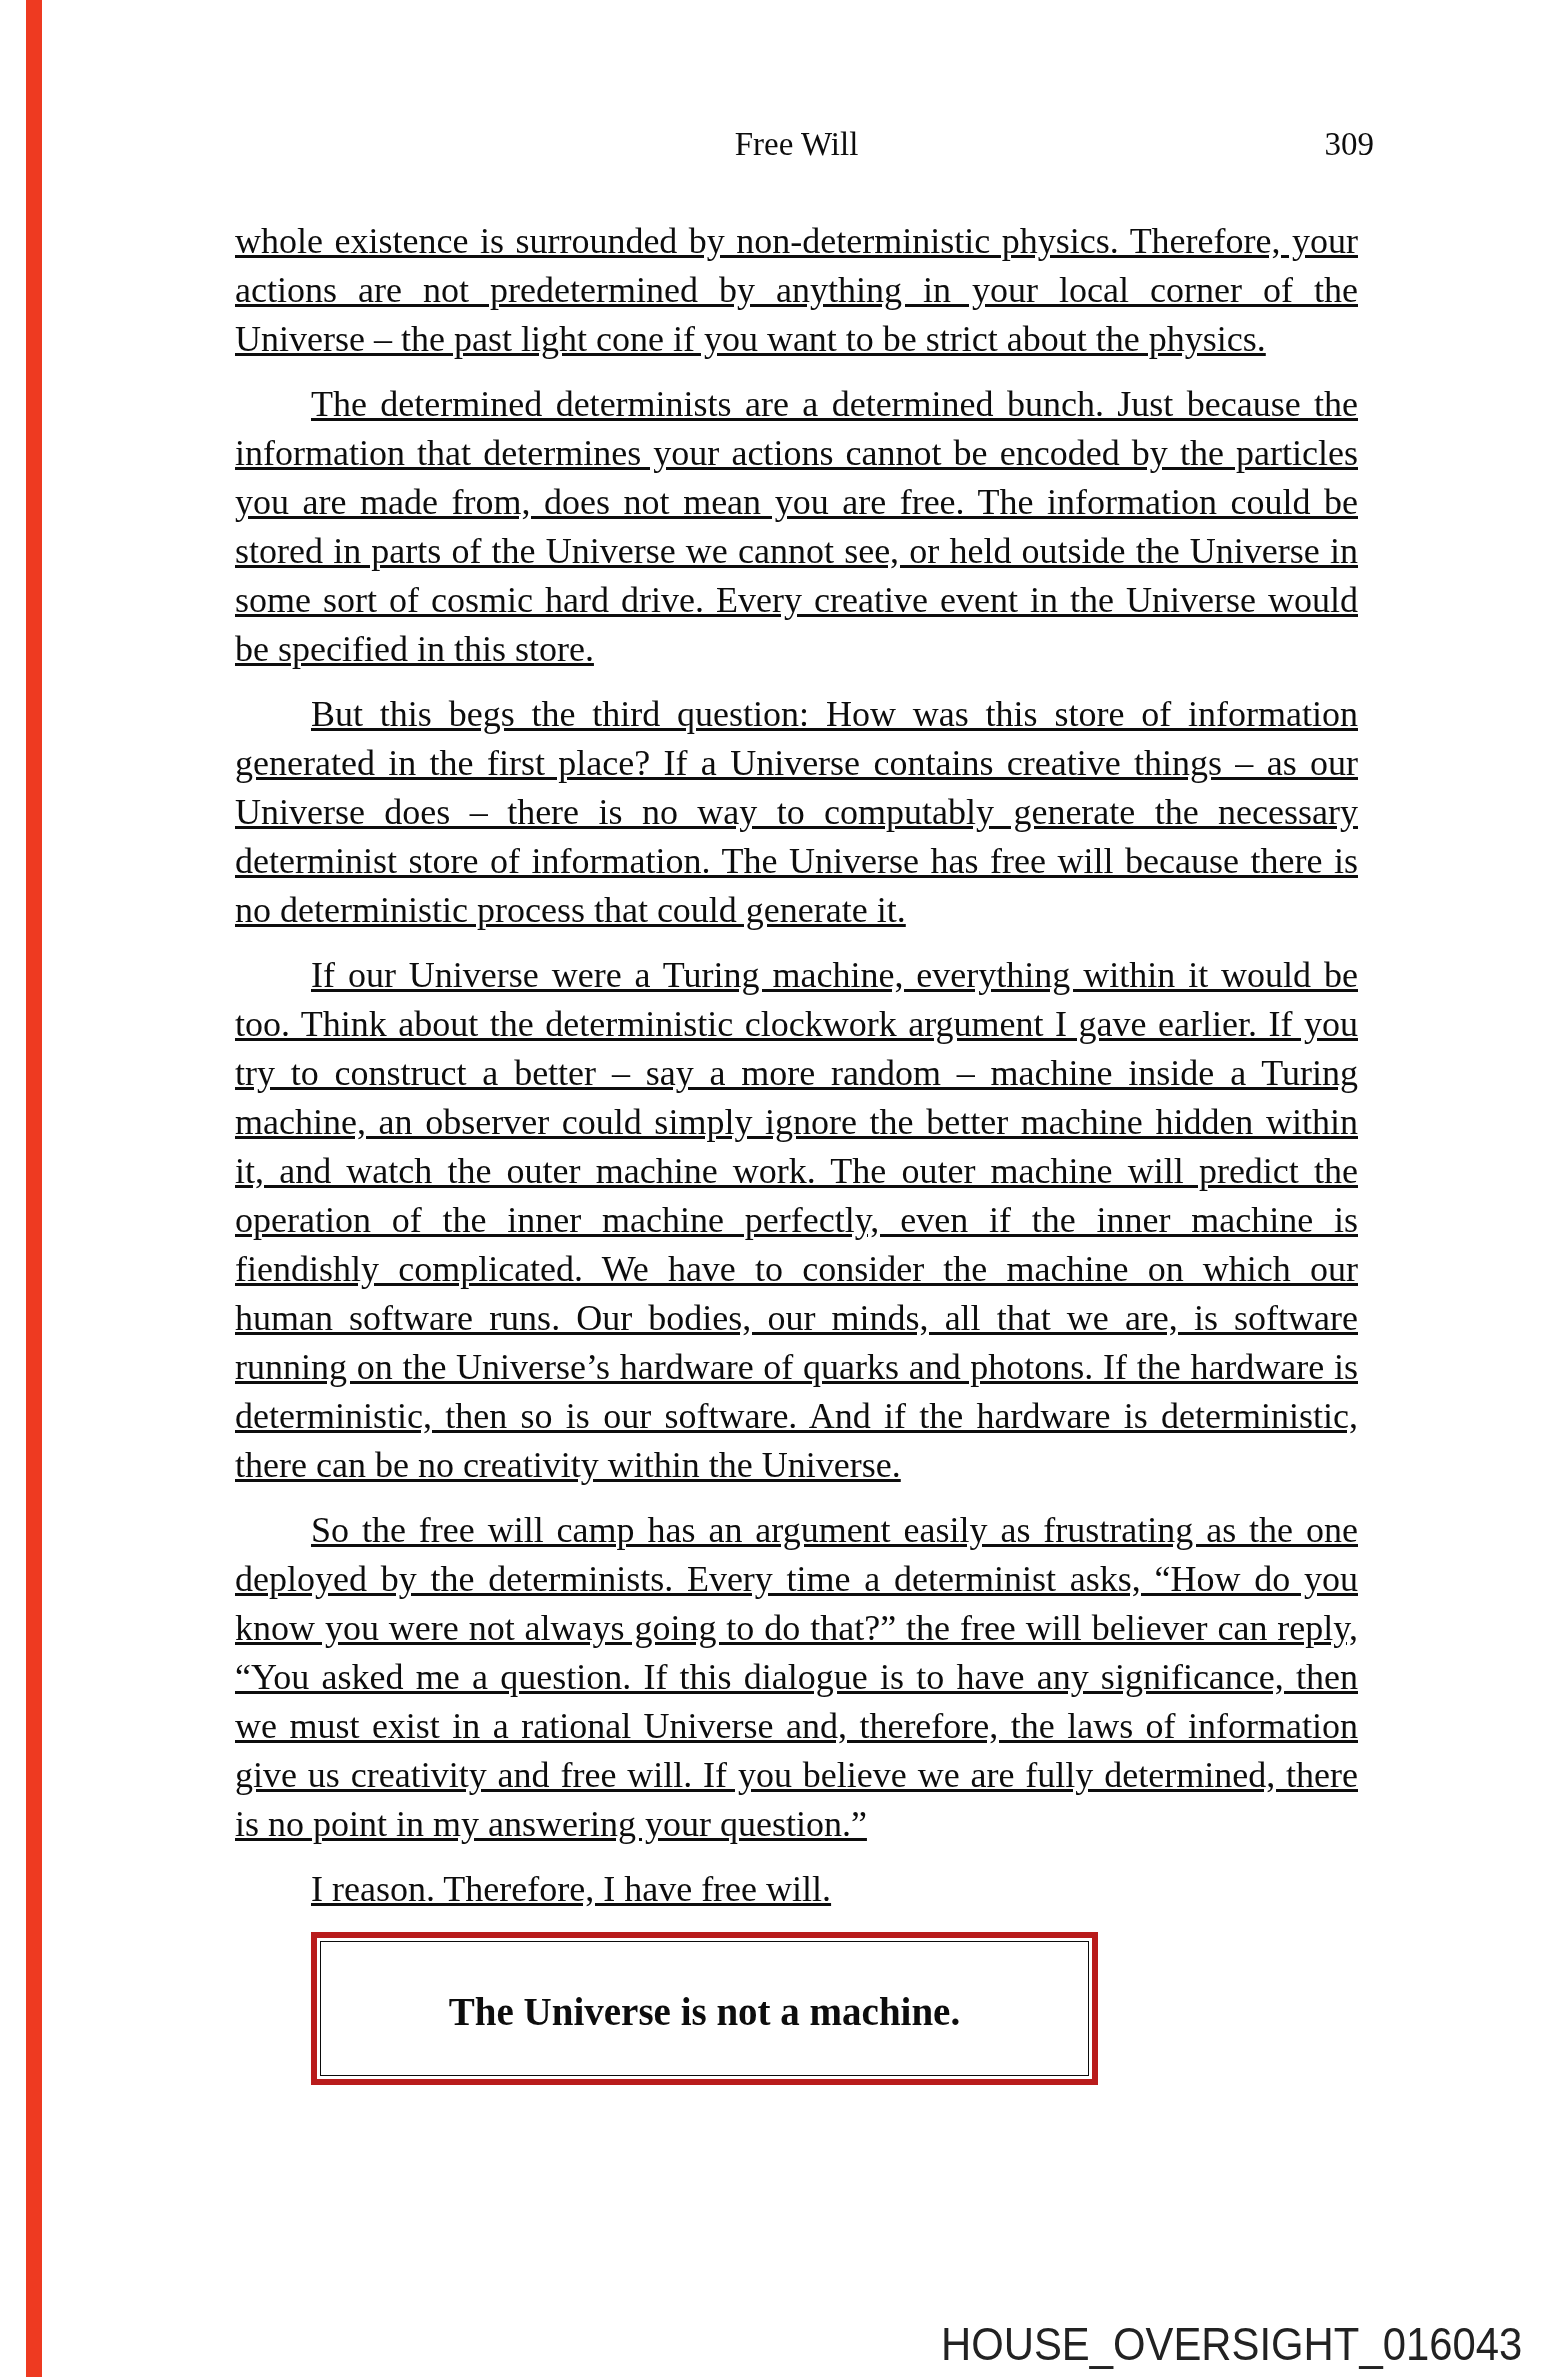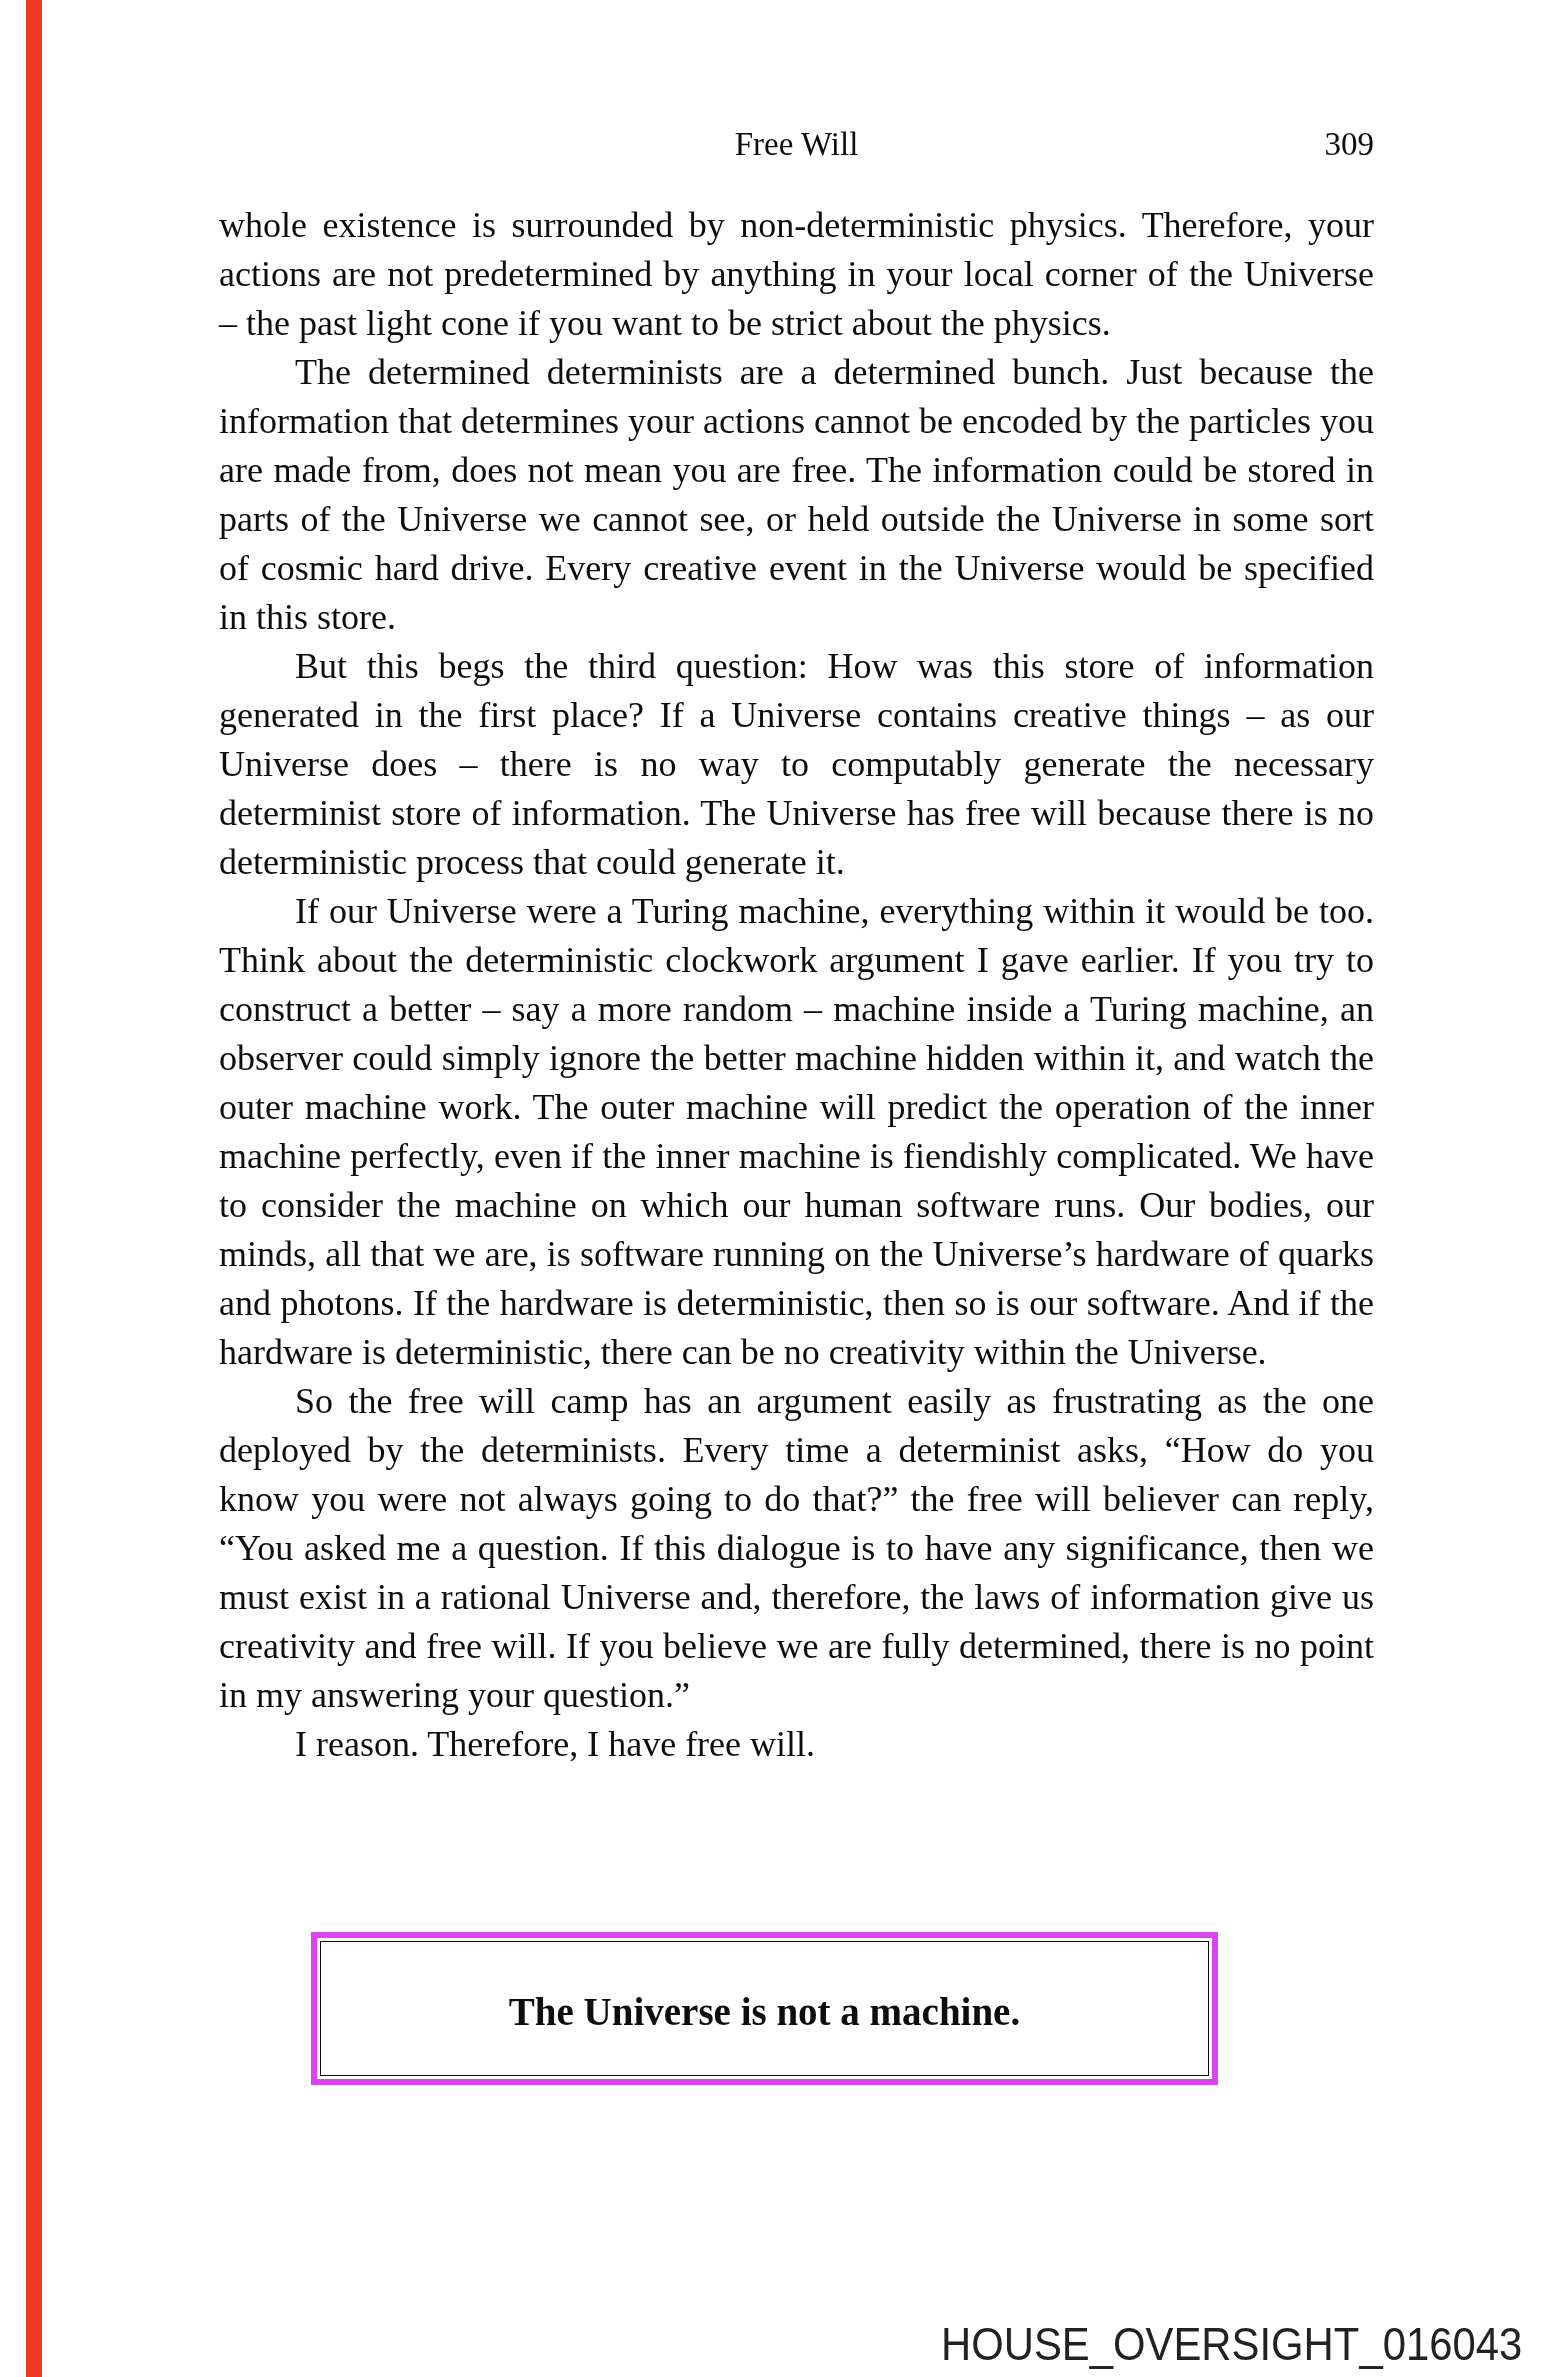--- a/index.html
+++ b/index.html
@@ -50,34 +50,35 @@
   .body-text {
     position: absolute;
     left: 219px;
     top: 201px;
     width: 1155px;
     font-size: 36px;
     line-height: 49px;
     text-align: justify;
   }
   .para {
-    margin: 0;
+    margin: 16px;
     padding: 0;
+    text-decoration: underline;
   }
   .para.indent {
     text-indent: 76px;
   }
   .callout-outer {
     position: absolute;
     left: 311px;
     top: 1932px;
-    width: 907px;
+    width: 787px;
     height: 153px;
     box-sizing: border-box;
-    border: 6px solid #d946ef;
+    border: 6px solid #b91c1c;
     font-family: Liberation Serif, serif;
   }
   .callout-inner {
     position: absolute;
     left: 3.4px;
     top: 3.4px;
     right: 3.4px;
     bottom: 3.4px;
     border: 1.7px solid #0b0b0b;
     display: flex;

